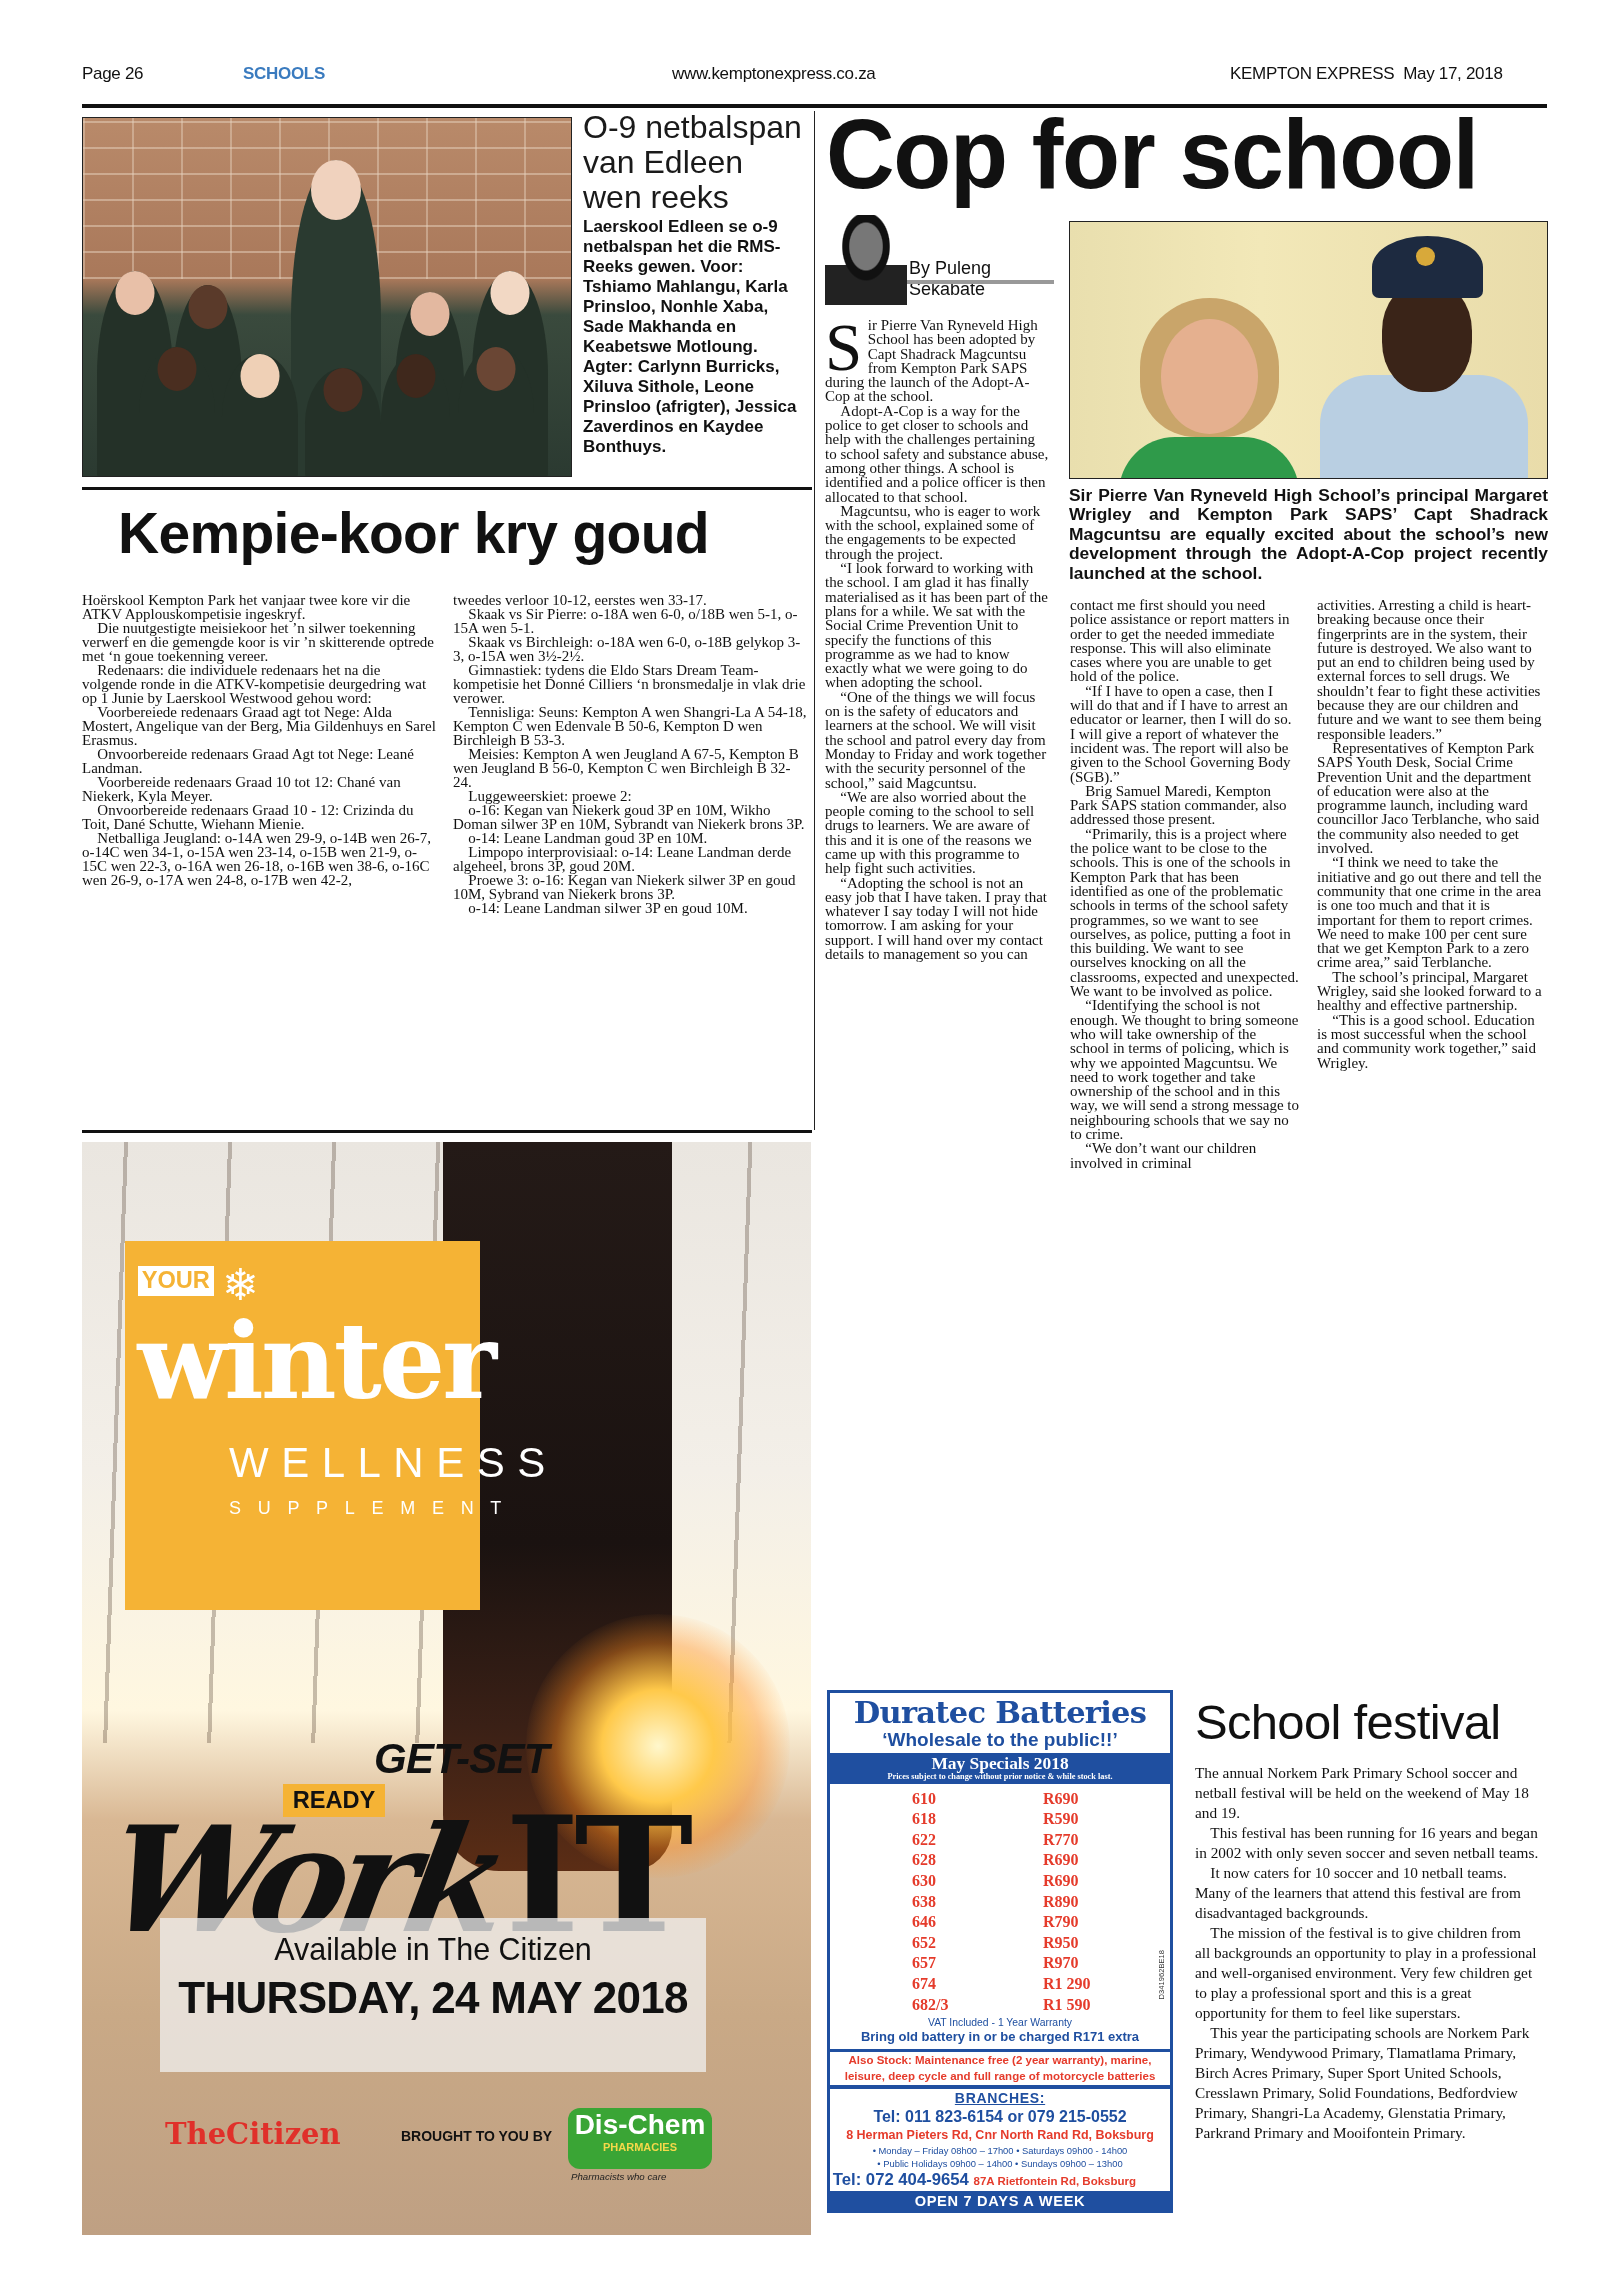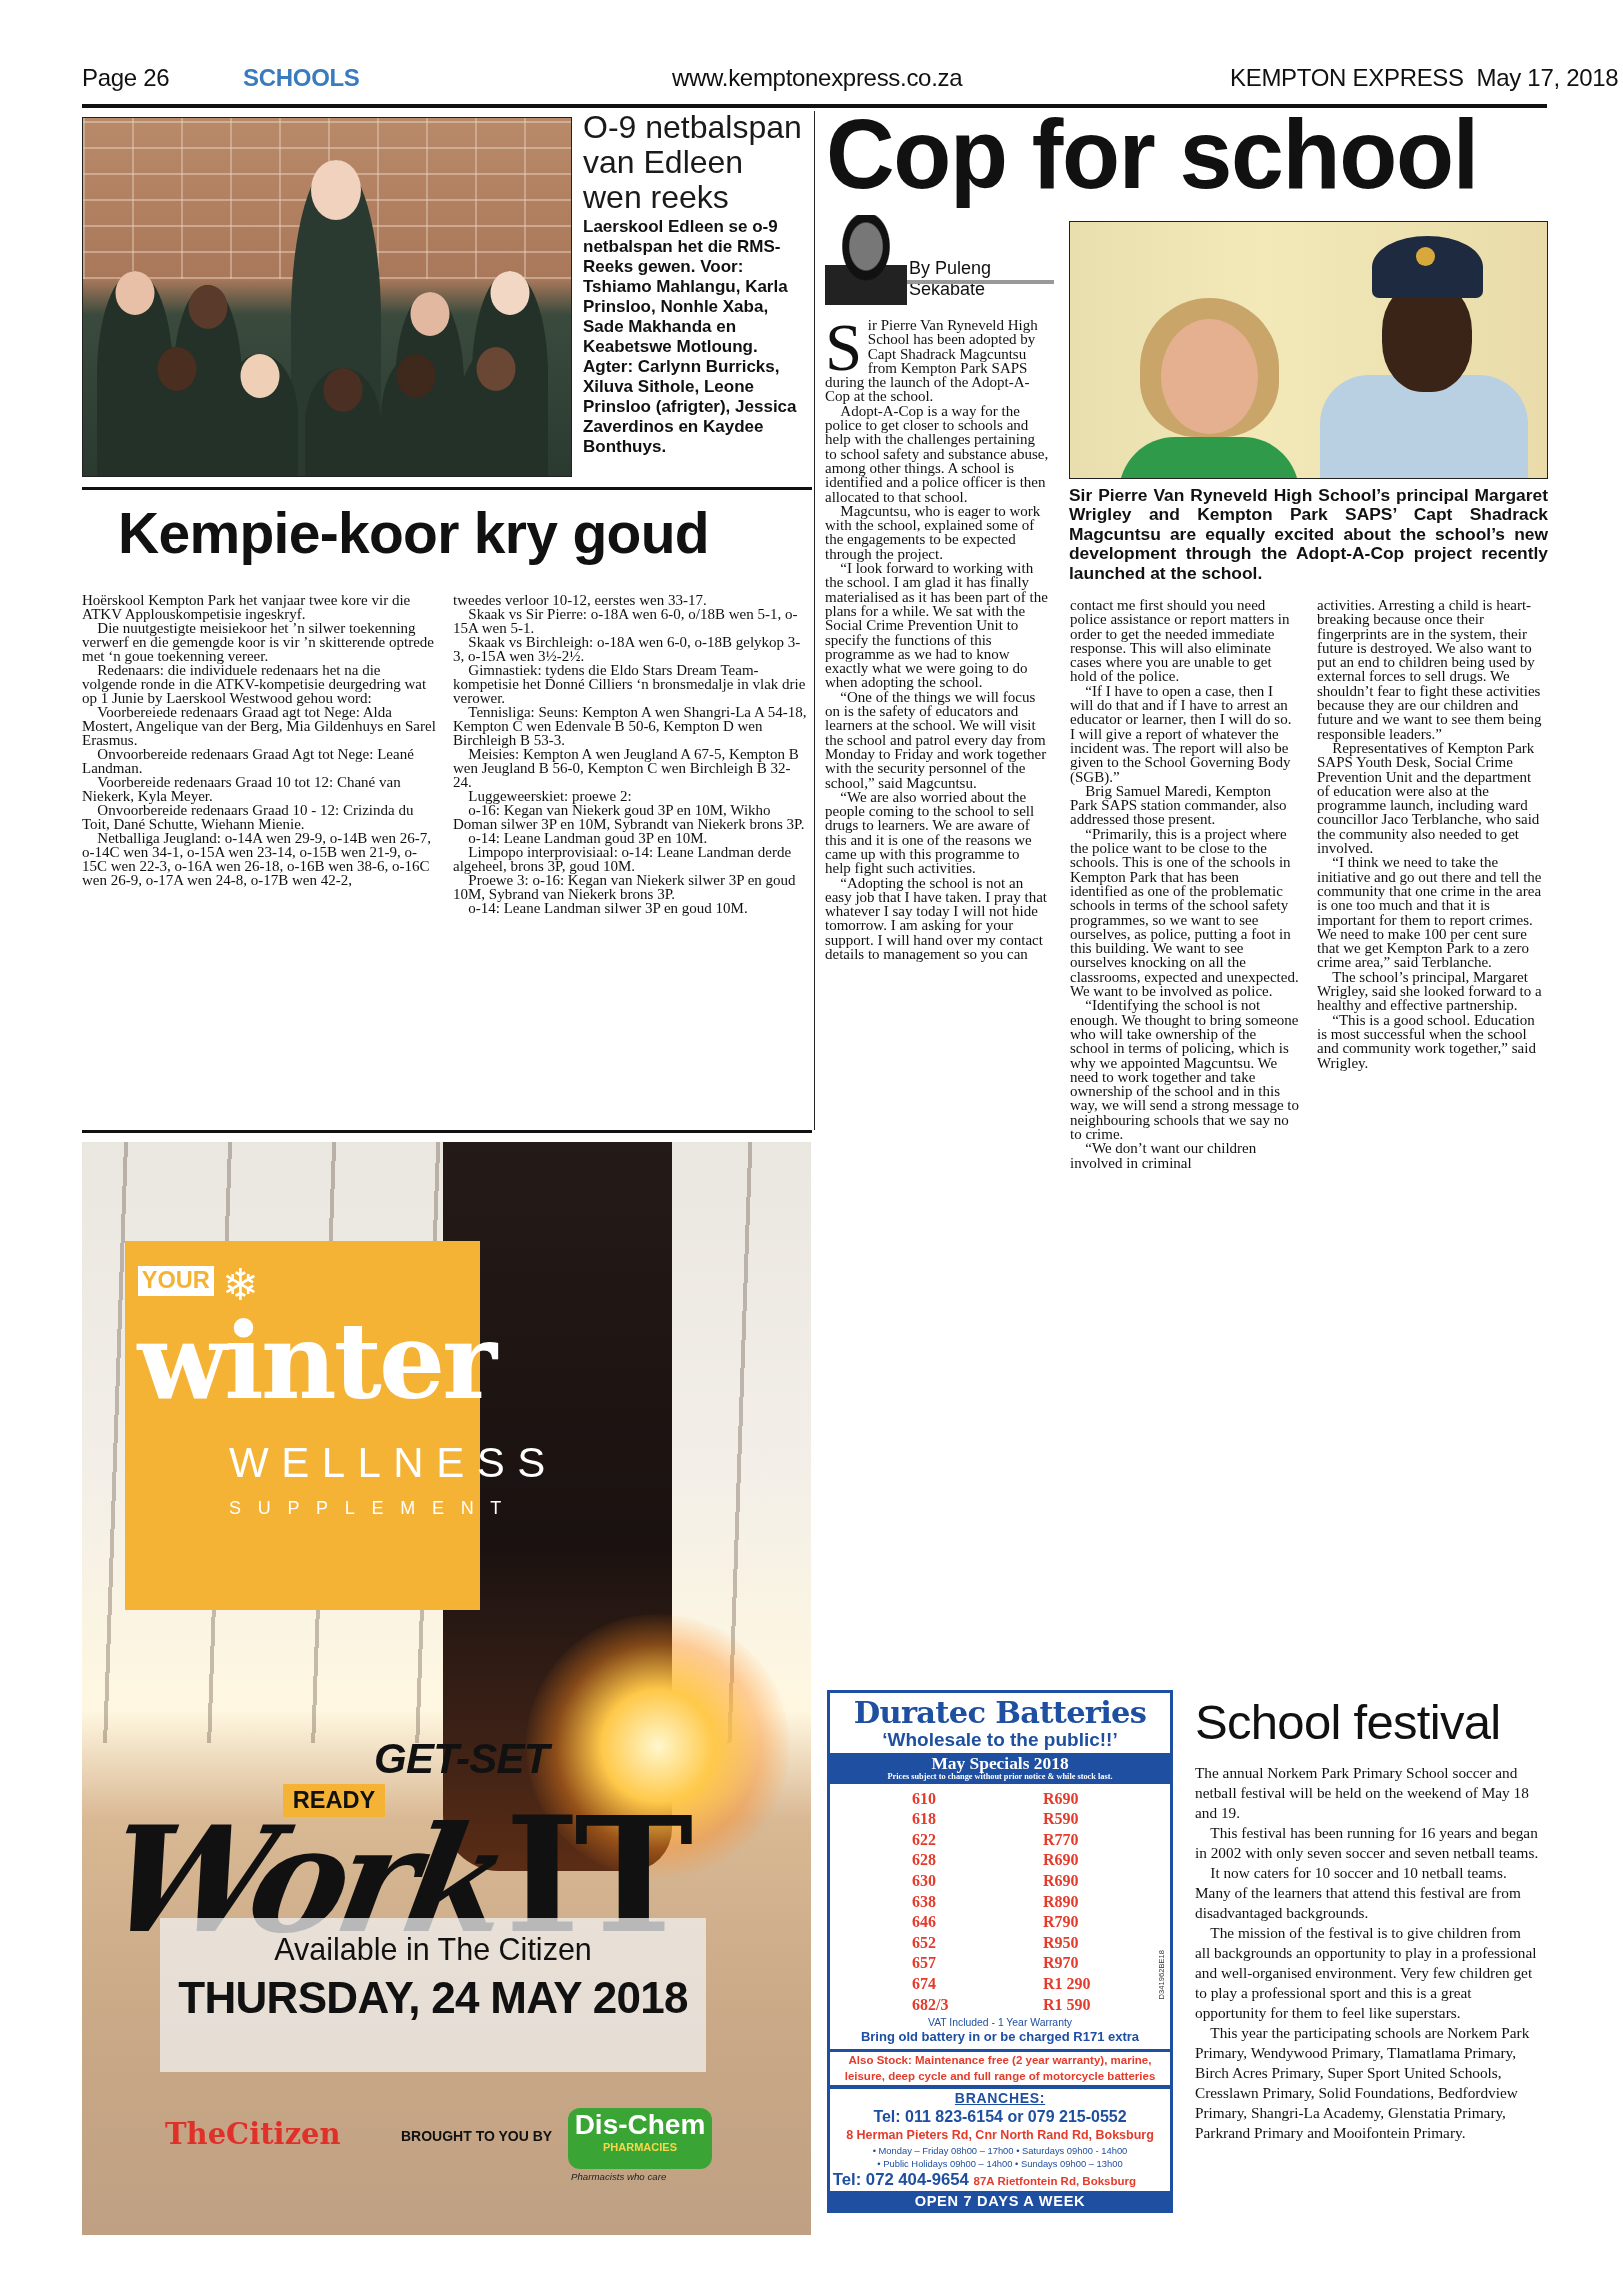--- a/index.html
+++ b/index.html
@@ -1,21 +1,21 @@
 <!DOCTYPE html>
 <html style="font-size:11px"><head>
 <meta charset="utf-8">
 <style>
   * { box-sizing: border-box; margin: 0; padding: 0; }
   html, body { width: 1624px; height: 2295px; background: #fff; }
   body { position: relative; font-family: "Liberation Serif", serif; color: #111; overflow: hidden; }
   .abs { position: absolute; }
 
   
-  .mast { font-family: "Liberation Sans", sans-serif; font-size: 24px; top: 64px; letter-spacing: -0.3px; }
+  .mast { font-family: "Liberation Sans", sans-serif; font-size: 17px; top: 64px; letter-spacing: -0.3px; }
   .mast-section { color: #3a7bbf; font-weight: bold; }
   .rule-top { left: 82px; top: 104px; width: 1465px; height: 3.5px; background: #111; }
 
   
   .photo-netball { left: 82px; top: 117px; width: 490px; height: 360px; border: 1.4px solid #222;
     background: linear-gradient(180deg, #b98a6a 0%, #a9785a 45%, #3a4a3d 55%, #2b3a31 100%); overflow: hidden; }
   .brick { position: absolute; inset: 0 0 55% 0;
     background-image: repeating-linear-gradient(0deg, rgba(230,210,190,0.5) 0 2.1px, transparent 2.1px 26px),
                       repeating-linear-gradient(90deg, rgba(230,210,190,0.45) 0 2.1px, transparent 2.1px 49px); }
   .kid { position: absolute; border-radius: 50% 50% 5.6px 5.6px; background: #243128; }
@@ -176,21 +176,21 @@
 <div class="abs body-col" style="left:453px;top:593px;width:354px;">
   <p class="noind">tweedes verloor 10-12, eerstes wen 33-17.</p>
   <p>Skaak vs Sir Pierre: o-18A wen 6-0, o/18B wen 5-1, o-15A wen 5-1.</p>
   <p>Skaak vs Birchleigh: o-18A wen 6-0, o-18B gelykop 3-3, o-15A wen 3½-2½.</p>
   <p>Gimnastiek: tydens die Eldo Stars Dream Team-kompetisie het Donné Cilliers ‘n bronsmedalje in vlak drie verower.</p>
   <p>Tennisliga: Seuns: Kempton A wen Shangri-La A 54-18, Kempton C wen Edenvale B 50-6, Kempton D wen Birchleigh B 53-3.</p>
   <p>Meisies: Kempton A wen Jeugland A 67-5, Kempton B wen Jeugland B 56-0, Kempton C wen Birchleigh B 32-24.</p>
   <p>Luggeweerskiet: proewe 2:</p>
   <p>o-16: Kegan van Niekerk goud 3P en 10M, Wikho Doman silwer 3P en 10M, Sybrandt van Niekerk brons 3P.</p>
   <p>o-14: Leane Landman goud 3P en 10M.</p>
-  <p>Limpopo interprovisiaal: o-14: Leane Landman derde algeheel, brons 3P, goud 10M.</p>
+  <p>Limpopo interprovisiaal: o-14: Leane Landman derde algeheel, brons 3P, goud 20M.</p>
   <p>Proewe 3: o-16: Kegan van Niekerk silwer 3P en goud 10M, Sybrand van Niekerk brons 3P.</p>
   <p>o-14: Leane Landman silwer 3P en goud 10M.</p>
 </div>
 <div class="abs rule-k2"></div>
 
 <div class="abs ad-winter">
   <div class="ad-trees"></div>
   <div class="runner"></div>
   <div class="sunglow"></div>
   <div class="winter-box">

